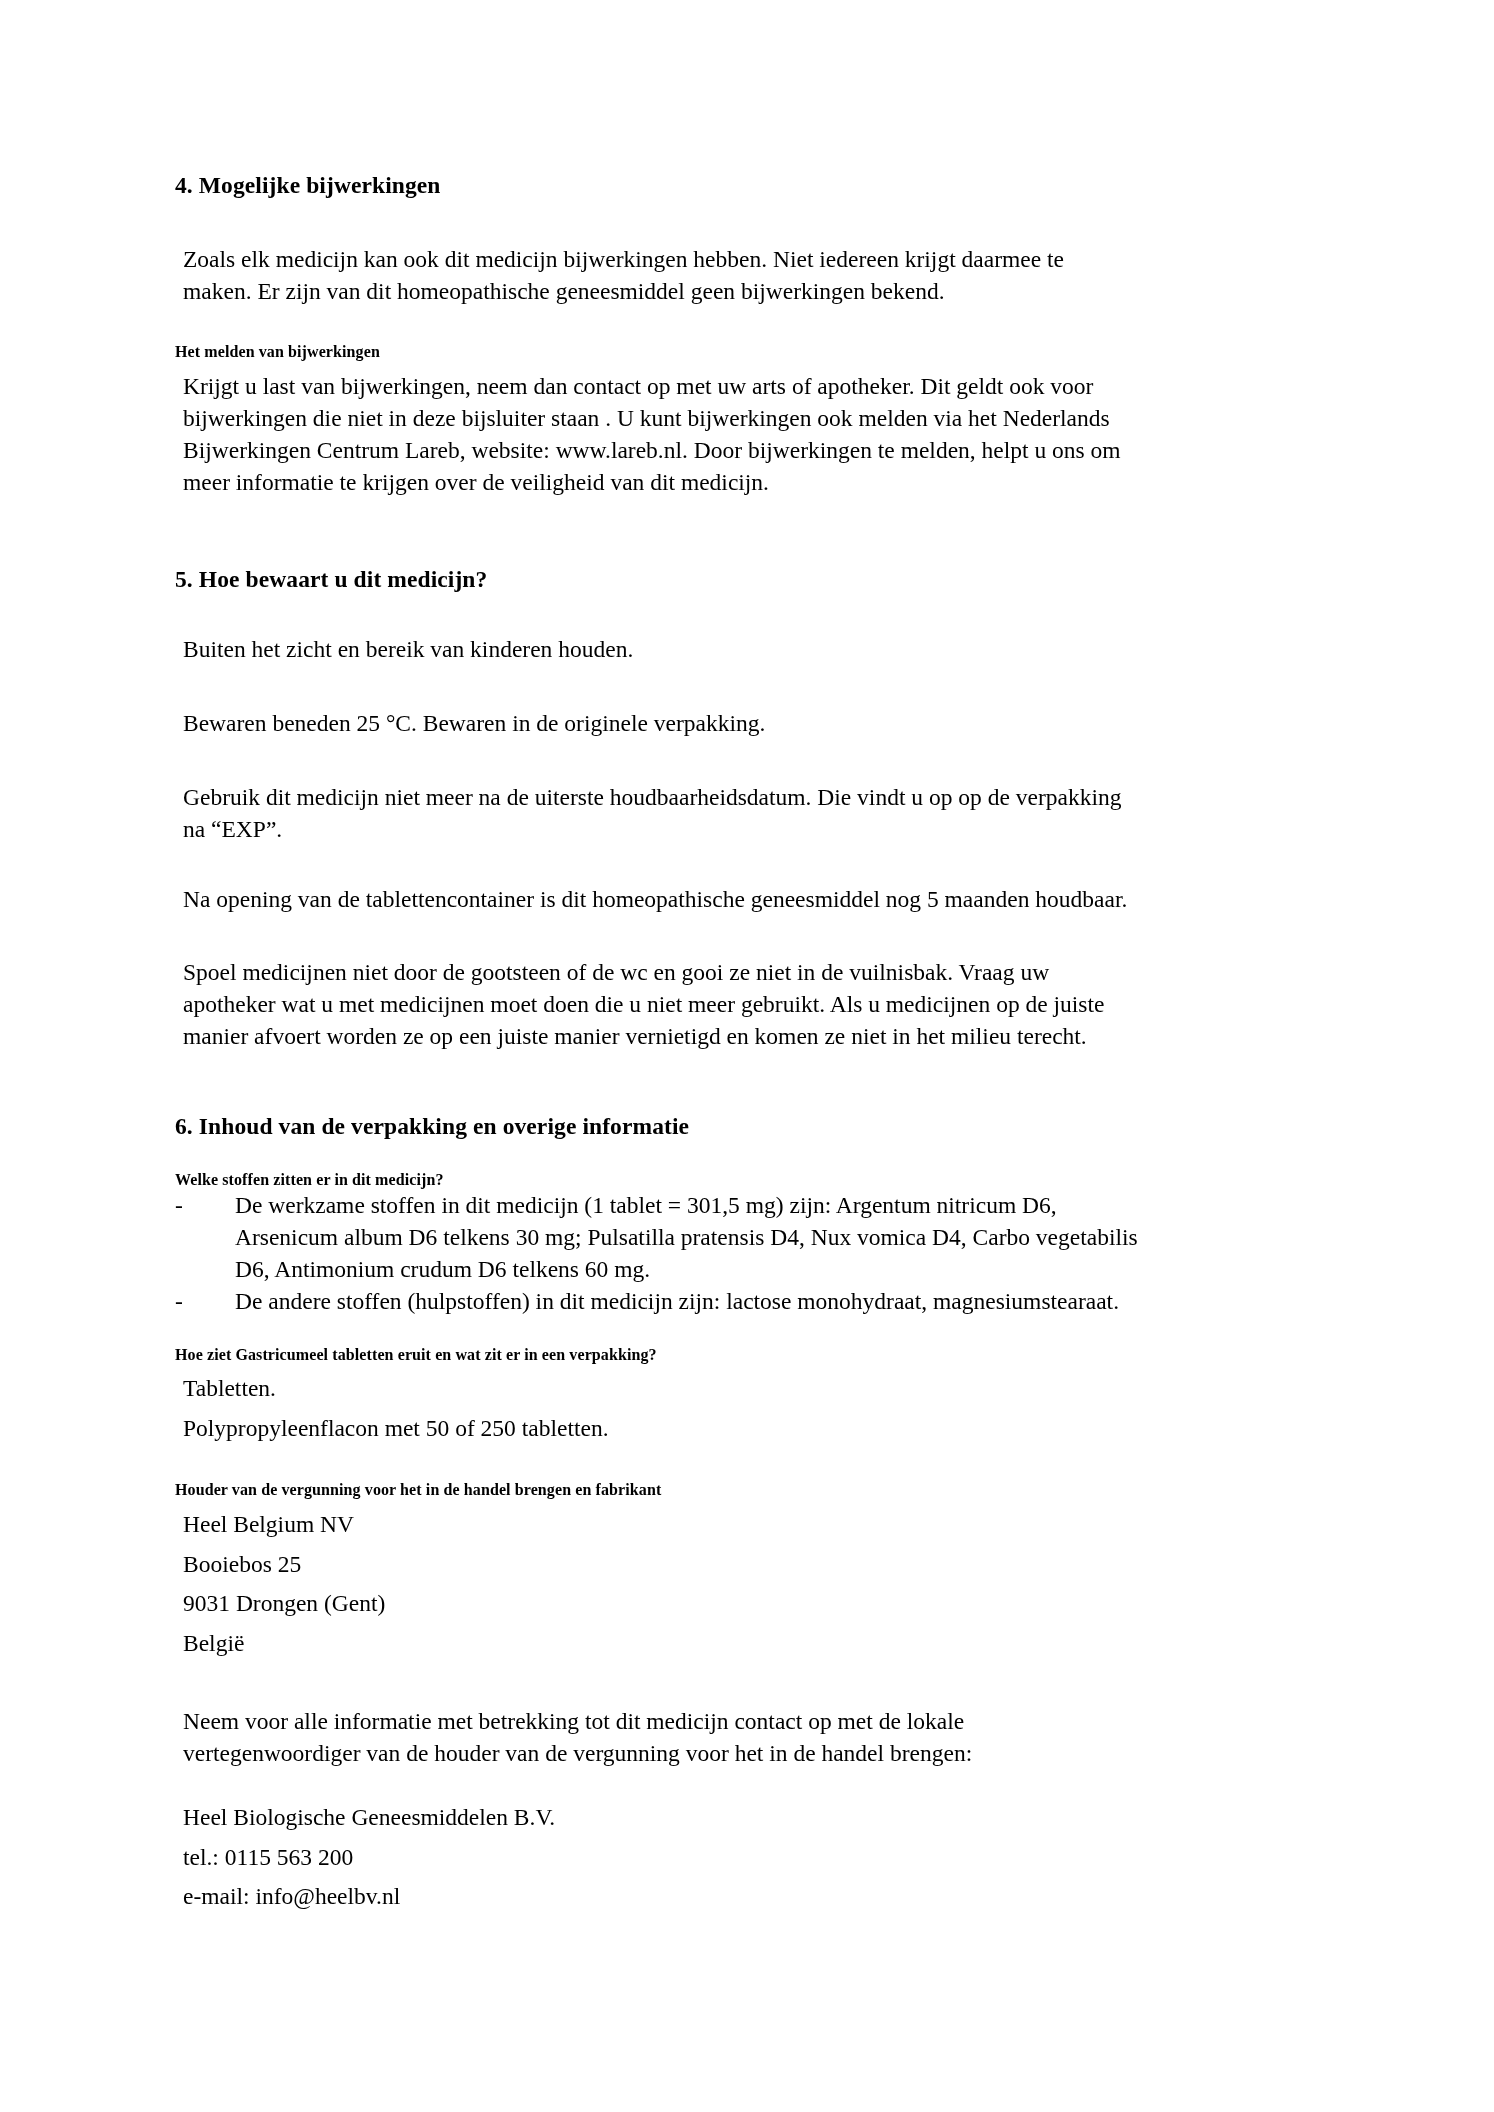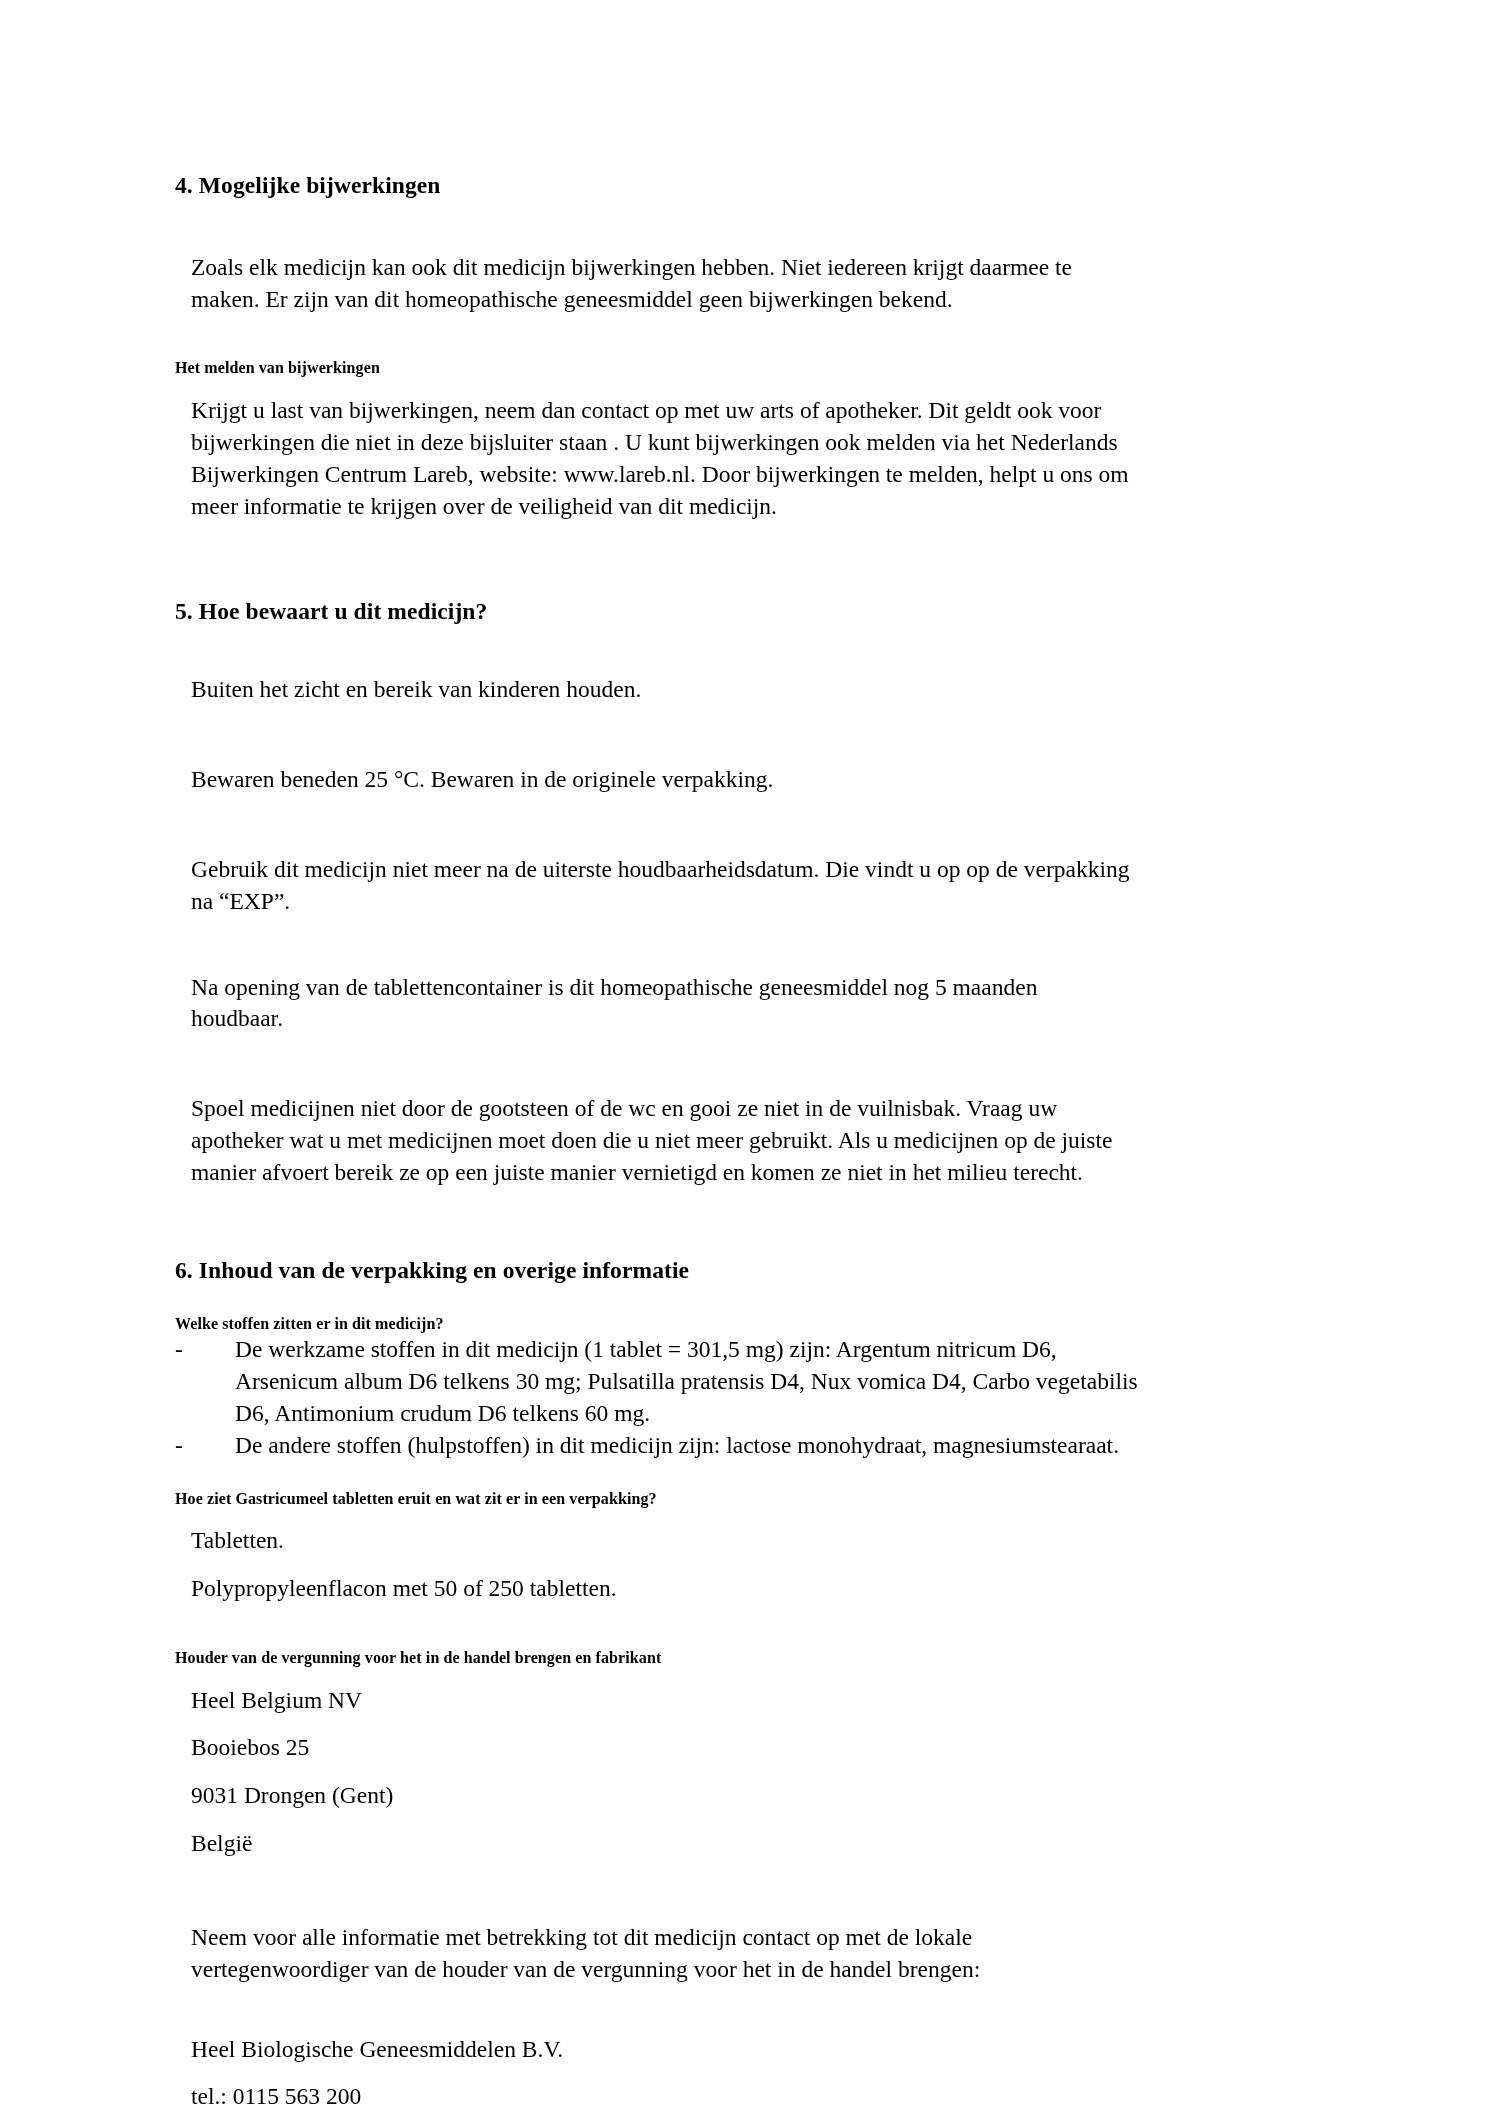--- a/index.html
+++ b/index.html
@@ -33,21 +33,21 @@
     letter-spacing: 0.1px;
   }
   h3.sub-heading {
     font-size: 16px;
     font-weight: bold;
     margin: 0;
     line-height: 1.355;
     letter-spacing: 0.1px;
   }
   p.para {
-    margin: 16px;
+    margin: 8px;
     line-height: 1.355;
   }
   .sp-16 { height: 16px; }
   .sp-22 { height: 22px; }
   .sp-26 { height: 26px; }
   .sp-30 { height: 30px; }
   .sp-34 { height: 34px; }
   .sp-50 { height: 50px; }
   .sp-58 { height: 58px; }
 
@@ -87,21 +87,21 @@
     <h2 class="section-heading">5. Hoe bewaart u dit medicijn?</h2>
     <div class="sp-30"></div>
     <p class="para">Buiten het zicht en bereik van kinderen houden.</p>
     <div class="sp-26"></div>
     <p class="para">Bewaren beneden 25 °C. Bewaren in de originele verpakking.</p>
     <div class="sp-26"></div>
     <p class="para">Gebruik dit medicijn niet meer na de uiterste houdbaarheidsdatum. Die vindt u op op de verpakking na “EXP”.</p>
     <div class="sp-22"></div>
     <p class="para">Na opening van de tablettencontainer is dit homeopathische geneesmiddel nog 5 maanden houdbaar.</p>
     <div class="sp-26"></div>
-    <p class="para">Spoel medicijnen niet door de gootsteen of de wc en gooi ze niet in de vuilnisbak. Vraag uw apotheker wat u met medicijnen moet doen die u niet meer gebruikt. Als u medicijnen op de juiste manier afvoert bereik ze op een juiste  manier vernietigd en komen ze niet in het milieu terecht.</p>
+    <p class="para">Spoel medicijnen niet door de gootsteen of de wc en gooi ze niet in de vuilnisbak. Vraag uw apotheker wat u met medicijnen moet doen die u niet meer gebruikt. Als u medicijnen op de juiste manier afvoert worden ze op een juiste  manier vernietigd en komen ze niet in het milieu terecht.</p>
 
     <div class="sp-50"></div>
 
     <h2 class="section-heading">6. Inhoud van de verpakking en overige informatie</h2>
     <div class="sp-26"></div>
 
     <h3 class="sub-heading">Welke stoffen zitten er in dit medicijn?</h3>
     <ul class="dash-list">
       <li>
         <span class="dash">-</span>

